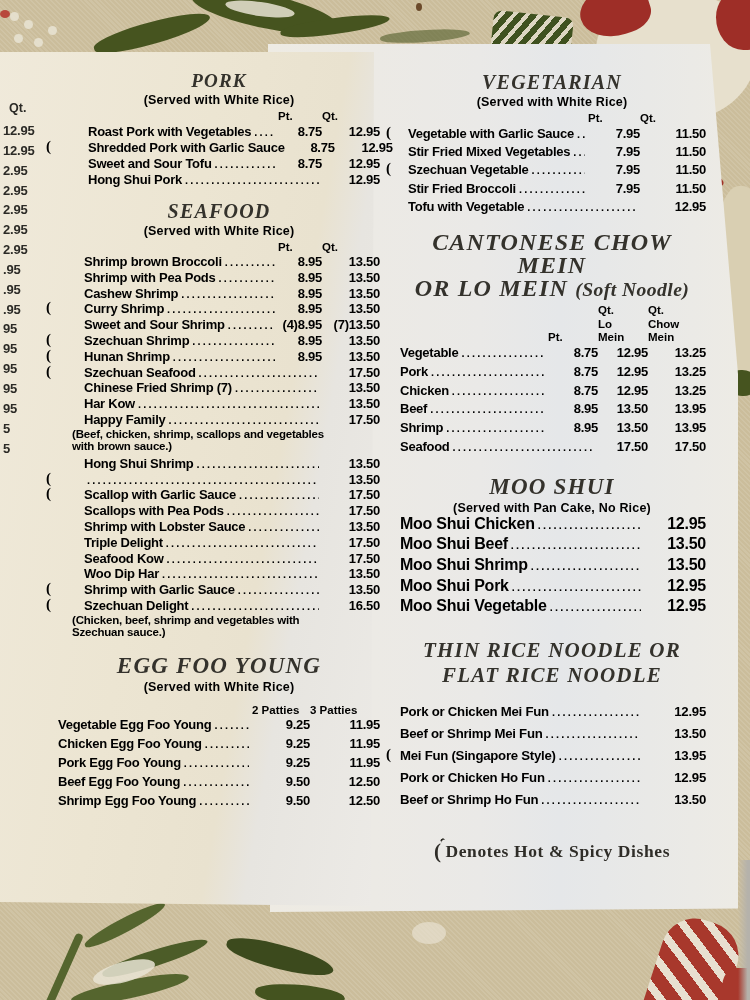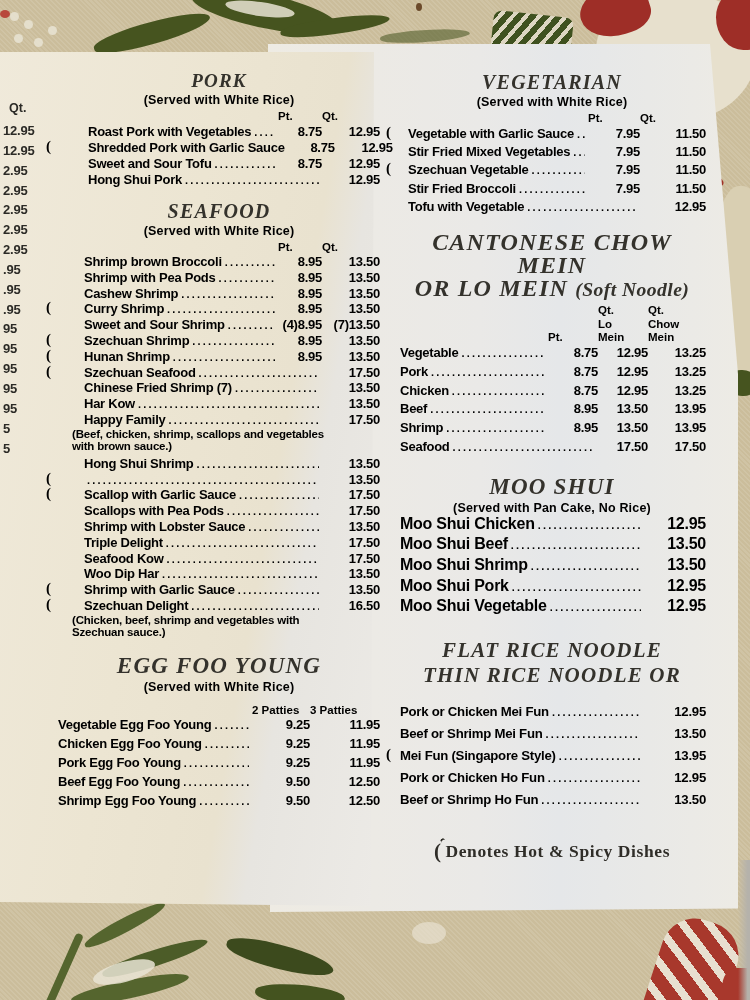--- a/index.html
+++ b/index.html
@@ -505,22 +505,22 @@
               <span class="price c0">12.95</span>
             </div>
             <div class="row">
               <span class="iname">Moo Shui Vegetable</span>
               <span class="leader"></span>
               <span class="price c0">12.95</span>
             </div>
           </div>
         </div>
         <div class="sec sec-thin">
+          <div class="title">THIN RICE NOODLE OR</div>
           <div class="title"><span>FLAT RICE NOODLE</span></div>
-          <div class="title">THIN RICE NOODLE OR</div>
           <div class="items">
             <div class="row">
               <span class="iname">Pork or Chicken Mei Fun</span>
               <span class="leader"></span>
               <span class="price c0">12.95</span>
             </div>
             <div class="row">
               <span class="iname">Beef or Shrimp Mei Fun</span>
               <span class="leader"></span>
               <span class="price c0">13.50</span>

